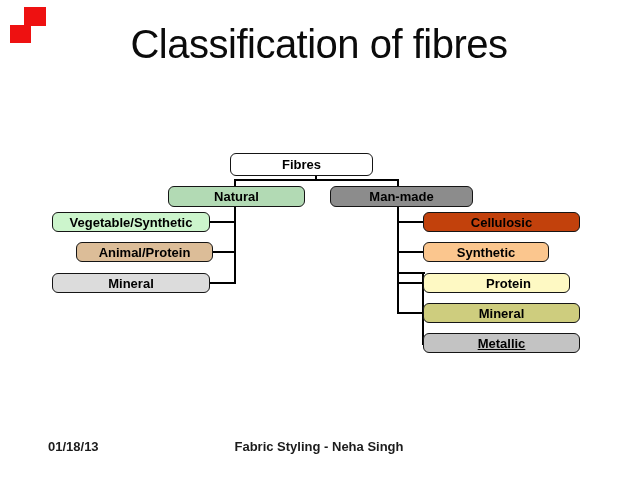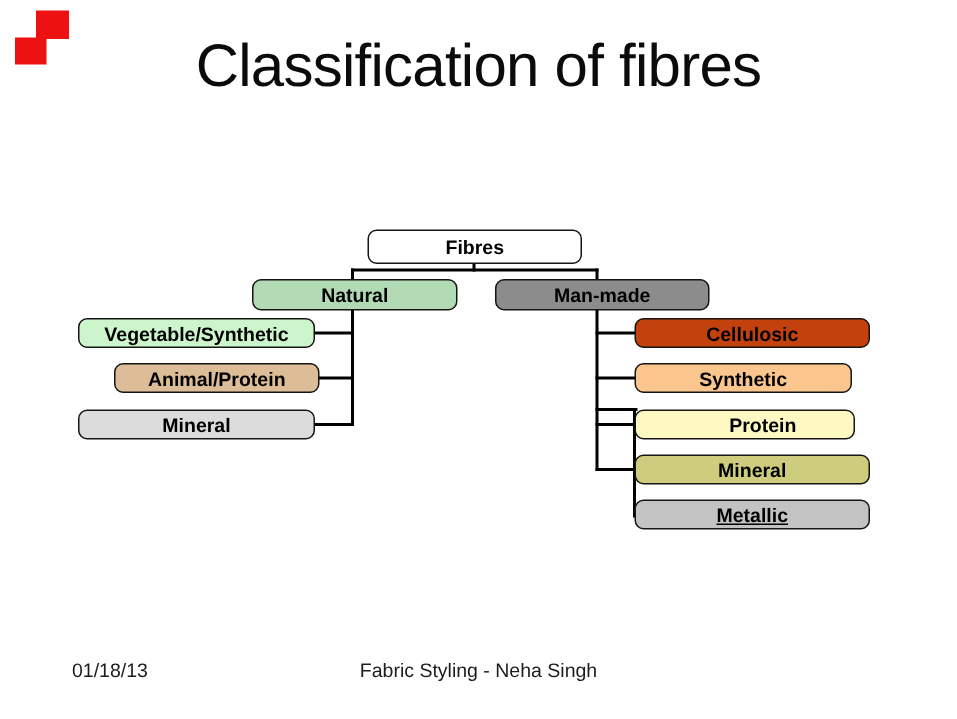--- a/index.html
+++ b/index.html
@@ -36,21 +36,21 @@
     justify-content: center;
     font-size: 13px;
     font-weight: 700;
     color: #000000;
     white-space: nowrap;
   }
   .footer-text {
     position: absolute;
     top: 439px;
     font-size: 13px;
-    font-weight: 400;
+    font-weight: 700;
     color: #1c1c1c;
   }
   .footer-date { left: 48px; }
   .footer-credit { left: 0; right: 0; text-align: center; }
 </style>
 </head>
 <body>
 
 <div class="slide">
 
@@ -70,35 +70,35 @@
   <div class="line h" style="left: 207px; top: 282px; width: 29px; background-color: rgb(0, 0, 0);"></div>
 
   <div class="line v" style="left: 397px; top: 206px; height: 108px; background-color: rgb(0, 0, 0);"></div>
   <div class="line h" style="left: 397px; top: 221px; width: 28px; background-color: rgb(0, 0, 0);"></div>
   <div class="line h" style="left: 397px; top: 251px; width: 28px; background-color: rgb(0, 0, 0);"></div>
   <div class="line h" style="left: 397px; top: 272px; width: 28px; background-color: rgb(0, 0, 0);"></div>
   <div class="line h" style="left: 397px; top: 282px; width: 28px; background-color: rgb(0, 0, 0);"></div>
   <div class="line h" style="left: 397px; top: 312px; width: 28px; background-color: rgb(0, 0, 0);"></div>
   <div class="line v" style="left: 422px; top: 272px; height: 73px; background-color: rgb(0, 0, 0);"></div>
 
-  <div class="node" style="left: 245px; top: 153px; width: 143px; height: 23px; background-color: rgb(255, 255, 255);">Fibres</div>
+  <div class="node" style="left: 230px; top: 153px; width: 143px; height: 23px; background-color: rgb(255, 255, 255);">Fibres</div>
 
   <div class="node" style="left: 168px; top: 186px; width: 137px; height: 21px; background-color: rgb(178, 218, 180);">Natural</div>
 
   <div class="node" style="left: 330px; top: 186px; width: 143px; height: 21px; background-color: rgb(140, 140, 140);">Man-made</div>
 
   <div class="node" style="left: 52px; top: 212px; width: 158px; height: 20px; background-color: rgb(204, 245, 204);">Vegetable/Synthetic</div>
 
   <div class="node" style="left: 52px; top: 242px; width: 137px; height: 20px; background-color: rgb(220, 189, 152); margin-left: 24px;">Animal/Protein</div>
 
   <div class="node" style="left: 52px; top: 273px; width: 158px; height: 20px; background-color: rgb(220, 220, 220);">Mineral</div>
 
   <div class="node" style="left: 423px; top: 212px; width: 157px; height: 20px; background-color: #c2410c;">Cellulosic</div>
 
-  <div class="node" style="left: 423px; top: 242px; width: 145px; height: 20px; background-color: rgb(251, 198, 142);">Synthetic</div>
+  <div class="node" style="left: 423px; top: 242px; width: 126px; height: 20px; background-color: rgb(251, 198, 142);">Synthetic</div>
 
   <div class="node" style="left: 423px; top: 273px; width: 147px; height: 20px; background-color: #fef9c3; padding-left: 24px;">Protein</div>
 
   <div class="node" style="left: 423px; top: 303px; width: 157px; height: 20px; background-color: rgb(206, 205, 126);">Mineral</div>
 
   <div class="node" style="left: 423px; top: 333px; width: 157px; height: 20px; background-color: rgb(195, 195, 195); text-decoration: underline;">Metallic</div>
 
   <div class="footer-text footer-date">01/18/13</div>
   <div class="footer-text footer-credit">Fabric Styling - Neha Singh</div>
 

